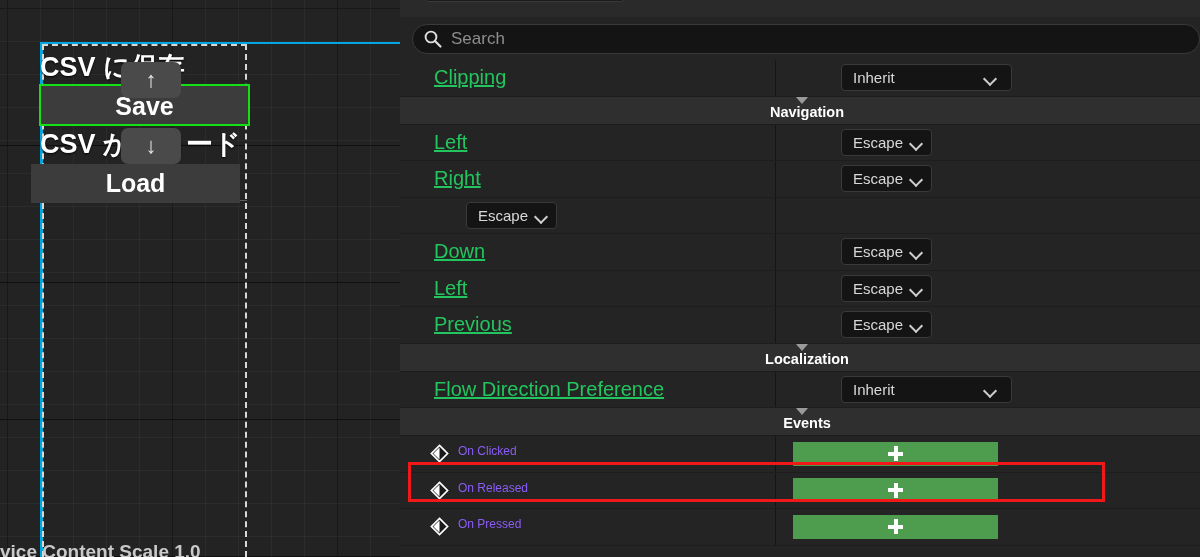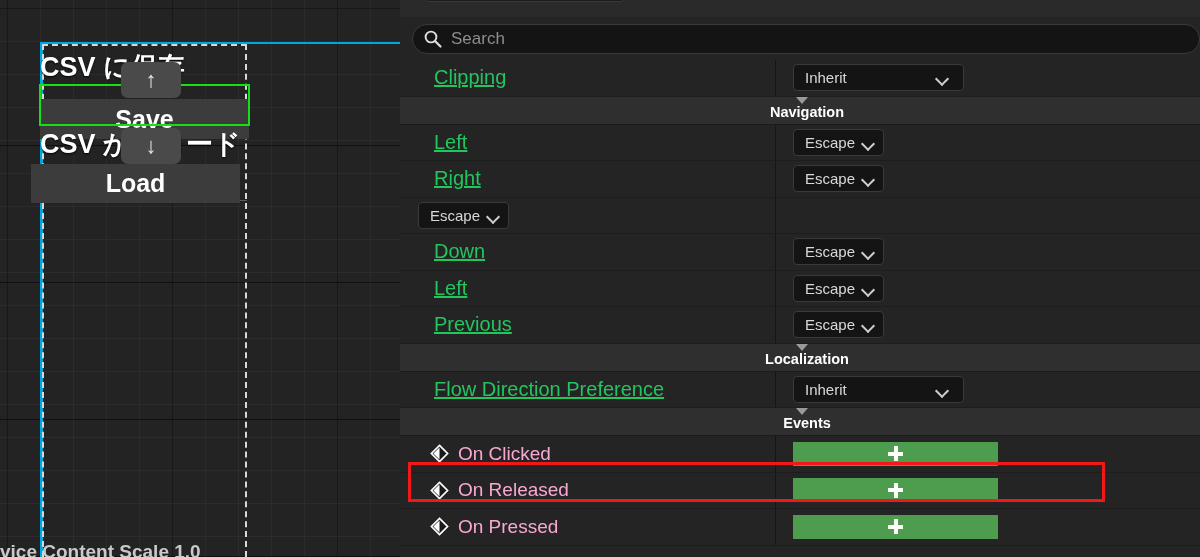--- a/index.html
+++ b/index.html
@@ -60,21 +60,21 @@
     text-shadow:0 1px 2px rgba(0,0,0,0.9);
   }
   .umg-button {
     position:absolute;
     background:#3c3c3c;
     color:#ffffff;
     font-weight:bold;
     font-size:25px;
     display:flex; align-items:center; justify-content:center;
   }
-  #btn-save { left:40px; top:99px; width:209px; height:40px; }
+  #btn-save { left:40px; top:86px; width:209px; height:40px; }
   #btn-save-outline {
     position:absolute; left:39px; top:84px; width:211px; height:42px;
     border:2px solid #15e015; pointer-events:none;
   }
   #btn-load { left:31px; top:164px; width:209px; height:39px; }
 
   .drag-handle {
     position:absolute;
     width:60px; height:36px;
     background:#4a4a4a;
@@ -152,21 +152,21 @@
   .prop-name {
     width:375px; flex:0 0 375px;
     padding-left:34px;
     color:#22c55e; font-size:20px;
     white-space:nowrap; overflow:hidden;text-decoration:underline;
   }
   .col-sep {
     position:absolute; left:375px; top:0; bottom:0;
     width:1px; background:#151515;
   }
-  .prop-val { flex:1; padding-left:18px; display:flex; align-items:center; }
+  .prop-val { flex:1; padding-left:18px; display:flex; align-items:center;margin-left:48px; }
 
   .combo {
     background:#141414;
     border:1px solid #3a3a3a;
     border-radius:4px;
     color:#d8d8d8;
     font-size:15px;
     height:27px;
     display:inline-flex; align-items:center;
     padding:0 9px 0 11px;
@@ -189,22 +189,22 @@
   
   .ev-row {
     position:relative; height:36.5px;
     background:#242424;
     border-bottom:1px solid #1d1d1d;
     display:flex; align-items:center;
   }
   .ev-name {
     width:375px; flex:0 0 375px;
     padding-left:30px;
-    display:flex; align-items:center;
-    color:#f9a8d4; font-size:19px;
+    display:flex; 
+    color:#8b5cf6; font-size:12px;
   }
   .diamond { width:19px; height:19px; margin-right:9px; flex:0 0 19px; }
   .ev-val { flex:1; padding-left:18px; display:flex; align-items:center; }
   .plus-btn {
     width:205px; height:24px;
     background:#4e9c4e;
     display:flex; align-items:center; justify-content:center;
     color:#ffffff; font-size:19px; font-weight:bold; line-height:1;
   }
   .plus-glyph { position:relative; width:15px; height:15px; }

